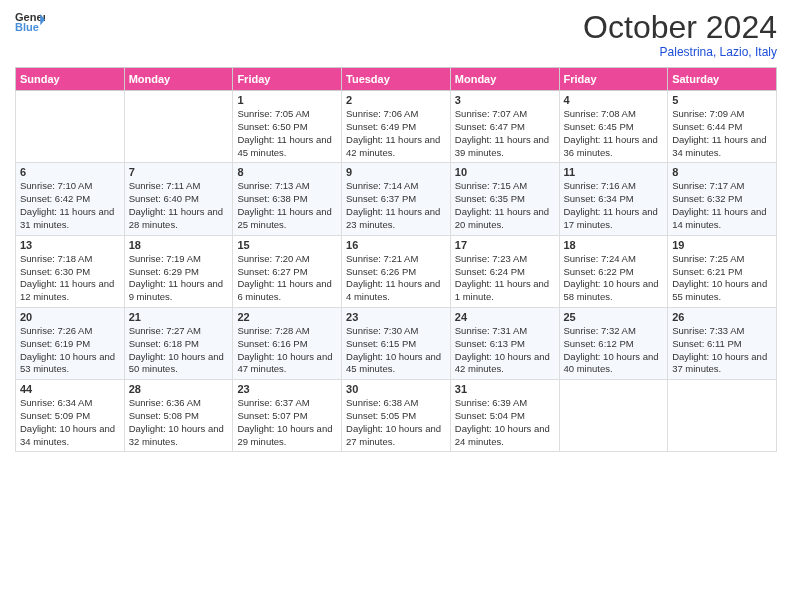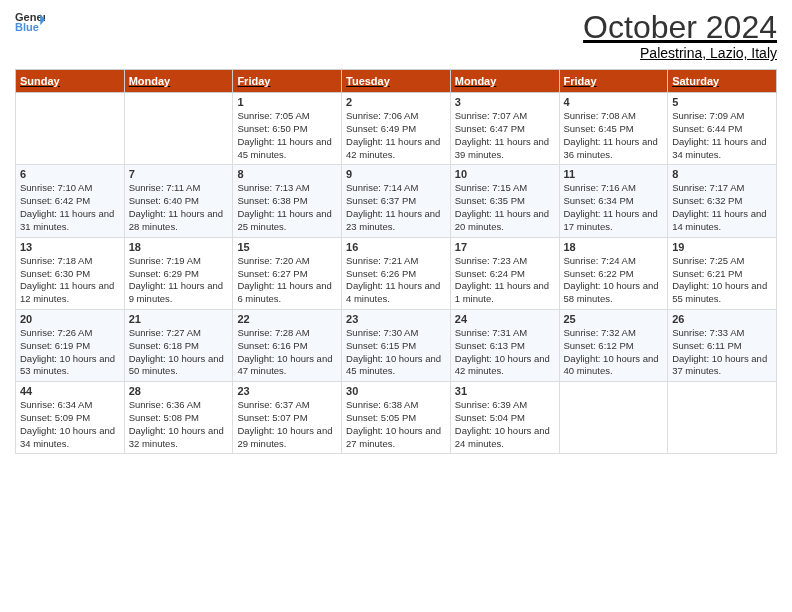--- a/index.html
+++ b/index.html
@@ -26,40 +26,38 @@
       display: flex;
       align-items: center;
       gap: 4px;
     }
     .logo-icon {
       width: 30px;
       height: 24px;
     }
     .title-block {
       text-align: right;
-      text-decoration: underline;
     }
     .month-title {
       font-size: 32px;
       font-weight: 300;
       color: #333;
       line-height: 1.1;
     }
     .location {
-      font-size: 14px;
-      color: #000000;
+      font-size: 12px;
+      color: #1d4ed8;
     }
     .calendar {
       width: 100%;
       border-collapse: collapse;
       font-size: 10px;
     }
     .calendar thead tr {
-      background-color: #c2410c;
-      text-decoration: underline;
+      background-color: #ec4899;
     }
     .calendar thead th {
       color: #fff;
       font-weight: bold;
       font-size: 11px;
       padding: 5px 4px;
       border: 1px solid #ccc;
       text-align: left;
     }
     .calendar tbody tr {

